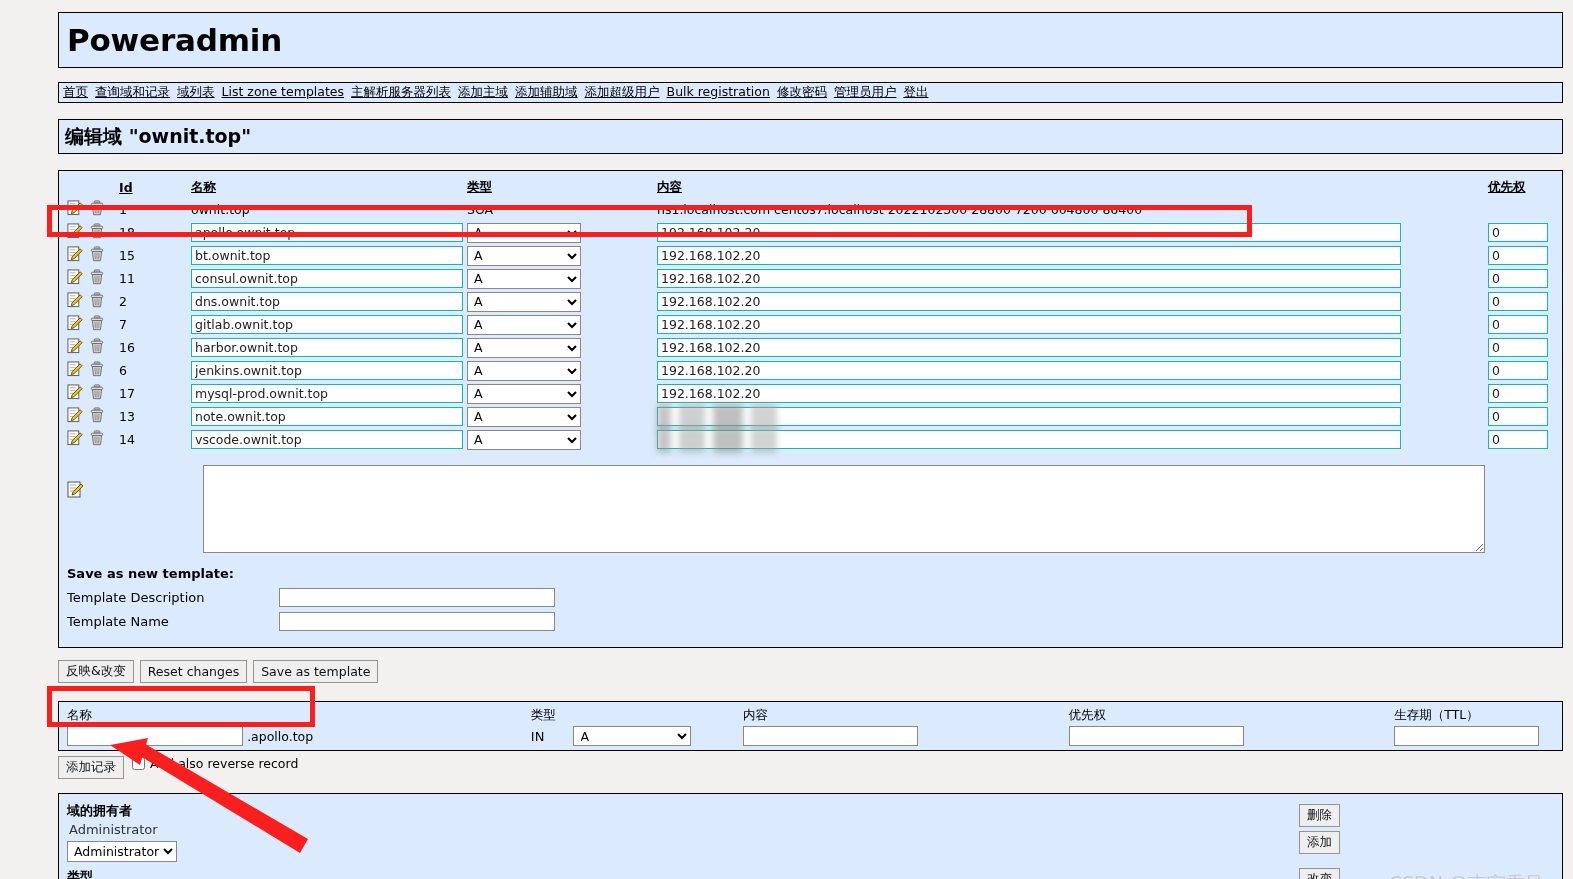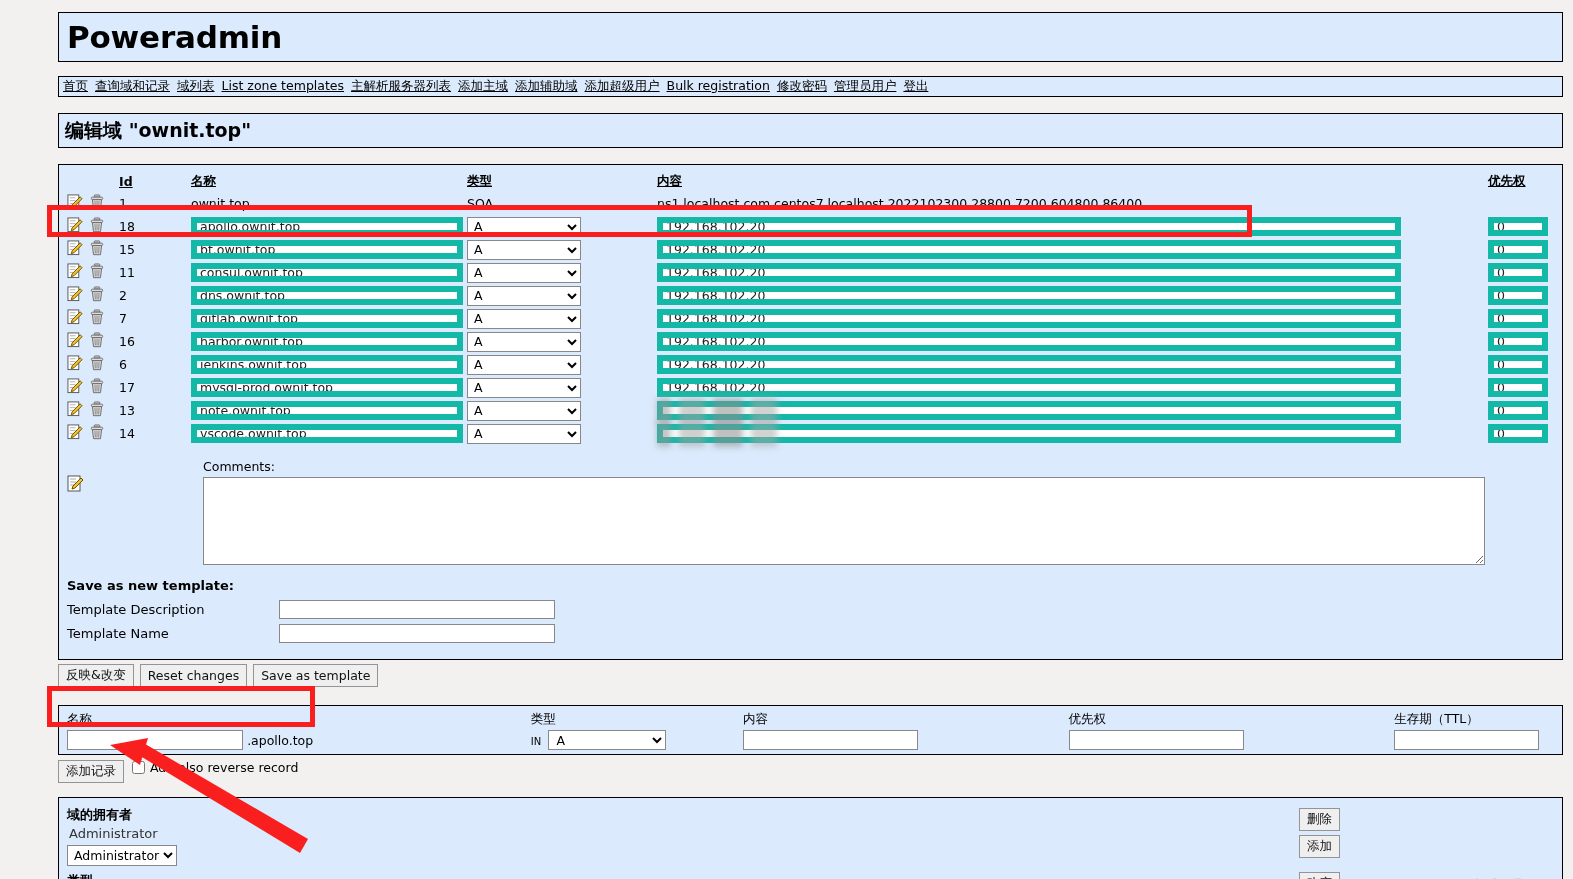--- a/index.html
+++ b/index.html
@@ -15,21 +15,21 @@
     font-size: 13px;
     color: #000;
   }
 
   .page { padding: 8px 10px 0 58px; }
 
   
   .app-header {
     background: #dbeafc;
     border: 1px solid #000;
-    height: 50px;
+    height: 56px;
     display: flex;
     align-items: center;
     padding-left: 8px;
     margin-top: 4px;
   }
   .app-title {
     font-size: 31px;
     font-weight: bold;
     letter-spacing: -0.2px;
     line-height: 1;
@@ -106,21 +106,21 @@
   .soa-row td { height: 20px; padding-bottom: 2px; }
 
   .icon-cell { white-space: nowrap; }
   .icn { display: inline-block; vertical-align: middle; margin-right: 6px; cursor: pointer; }
 
   input.cell-input {
     font-family: "DejaVu Sans", "Liberation Sans", sans-serif;
     font-size: 12.5px;
     height: 19px;
     padding: 1px 3px;
-    border: 6px solid #14b8a6;
+    border: 1px solid #14b8a6;
     background: #fff;
     color: #222;
     outline: none;
   }
   input.name-in    { width: 272px; }
   input.content-in { width: 744px; }
   input.prio-in    { width: 60px; }
 
   select.type-sel {
     font-family: "DejaVu Sans", "Liberation Sans", sans-serif;
@@ -168,21 +168,21 @@
   .tpl-row { display: flex; align-items: center; height: 24px; }
   .tpl-row .lbl { width: 212px; font-size: 13px; }
   .tpl-row input {
     width: 276px; height: 19px;
     border: 1px solid #888; background: #fff;
     font-size: 12.5px; padding: 1px 3px;
     font-family: "DejaVu Sans", "Liberation Sans", sans-serif;
   }
 
   
-  .btn-strip { margin-top: 4px; padding-left: 0; display: flex; gap: 6px; }
+  .btn-strip { margin-top: 12px; padding-left: 0; display: flex; gap: 6px; }
   button.win {
     font-family: "DejaVu Sans", "Liberation Sans", sans-serif;
     font-size: 12.5px;
     background: #efefef;
     border: 1px solid #949494;
     padding: 2px 7px;
     cursor: pointer;
     color: #111;
   }
 
@@ -526,21 +526,20 @@
           <svg width="17" height="17" viewBox="0 0 17 17">
             <rect x="1" y="1" width="12" height="15" fill="#fff" stroke="#555"></rect>
             <line x1="3" y1="4" x2="9" y2="4" stroke="#aaa"></line>
             <line x1="3" y1="7" x2="9" y2="7" stroke="#aaa"></line>
             <line x1="3" y1="10" x2="7" y2="10" stroke="#aaa"></line>
             <path d="M14 3 L16 5 L8 13 L5 14 L6 11 Z" fill="#f2c230" stroke="#6a5000"></path>
           </svg>
         </span>
       </div>
       <div>
-        <div class="comments-label">Comments:</div>
         <textarea class="comments" style=""></textarea>
       </div>
     </div>
 
     <div class="tpl-block">
       <div class="tpl-head">Save as new template:</div>
       <div class="tpl-row">
         <div class="lbl">Template Description</div>
         <input type="text" value="" style="">
       </div>
@@ -560,21 +559,21 @@
   <div class="add-panel">
     <div class="add-grid">
       <div class="ag-col" style="width:478px;padding-left:8px;">
         <div class="ag-label">名称</div>
         <input type="text" style="width: 176px;" value="">
         <span style="font-size:12.5px;">.apollo.top</span>
       </div>
 
       <div class="ag-col" style="width:215px;">
         <div class="ag-label">类型</div>
-        <span style="font-size:10px;margin-right:3px;">IN</span>
+        <span style="font-size:13px;margin-right:24px;">IN</span>
         <select style="width:118px;" id="add-type-select"><option value="A">A</option><option value="AAAA">AAAA</option><option value="CNAME">CNAME</option><option value="MX">MX</option><option value="NS">NS</option><option value="PTR">PTR</option><option value="SOA">SOA</option><option value="SRV">SRV</option><option value="TXT">TXT</option></select>
       </div>
 
       <div class="ag-col" style="width:330px;">
         <div class="ag-label">内容</div>
         <input type="text" style="width: 175px;" value="">
       </div>
 
       <div class="ag-col" style="width:330px;">
         <div class="ag-label">优先权</div>

